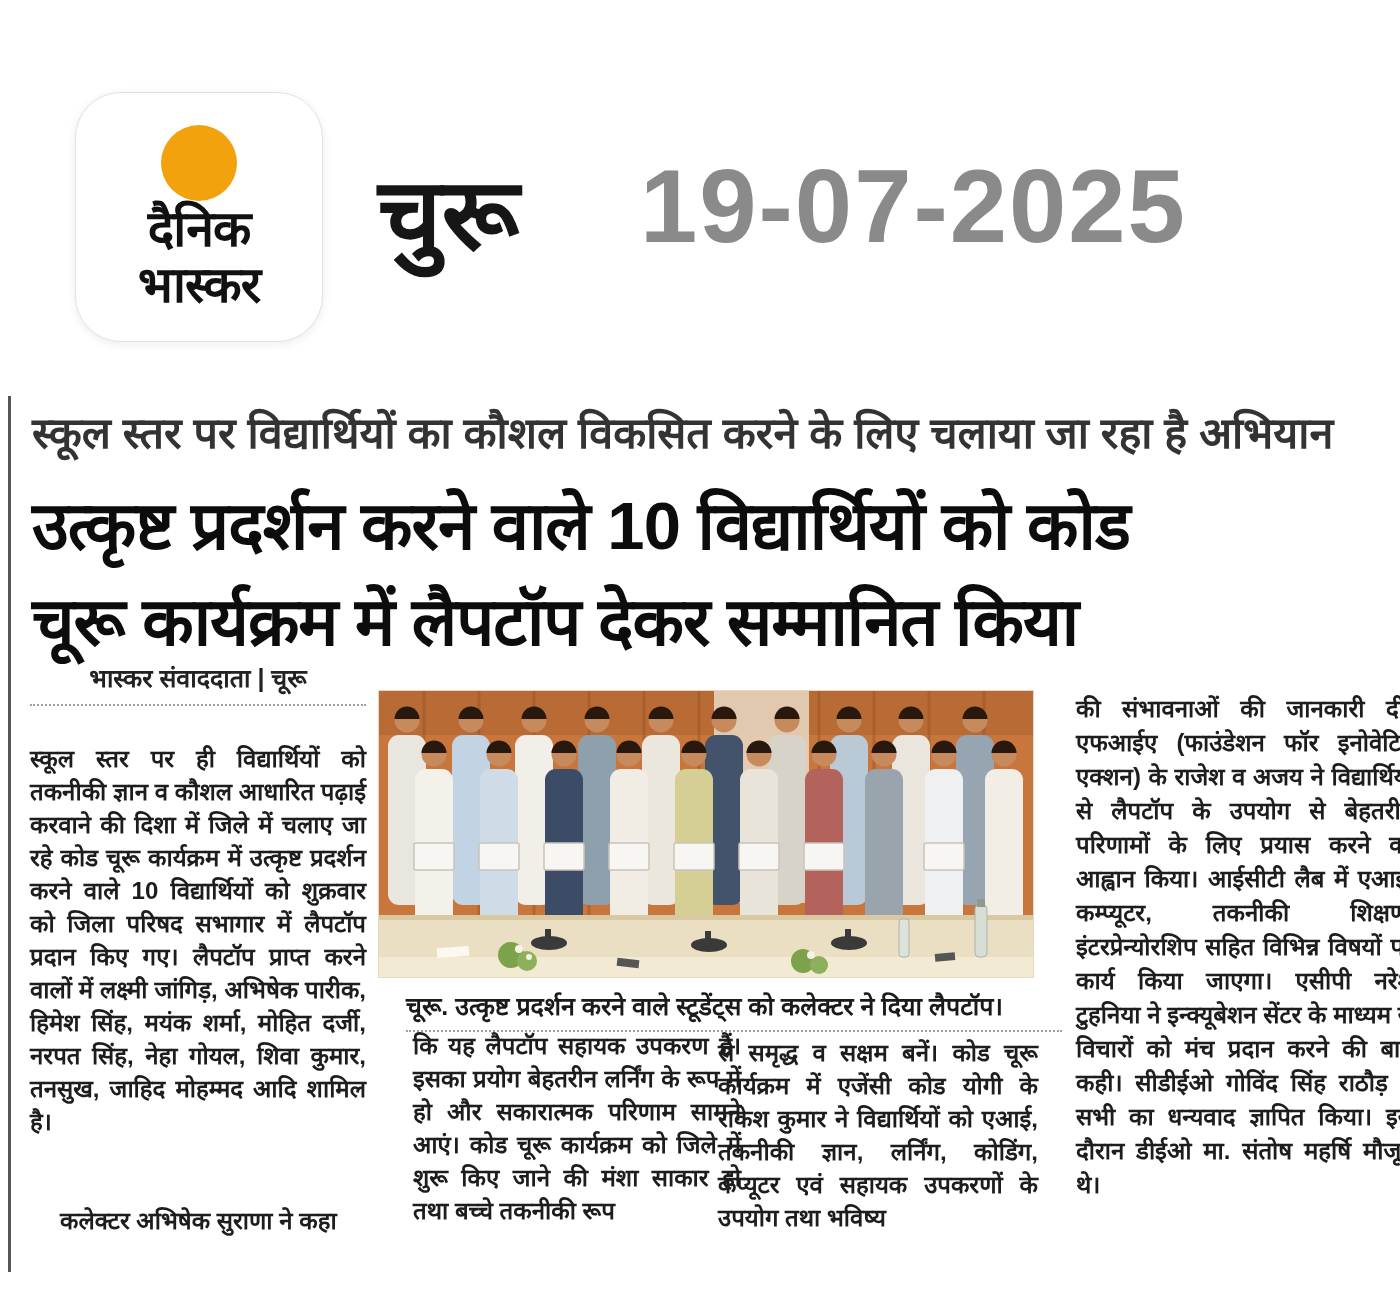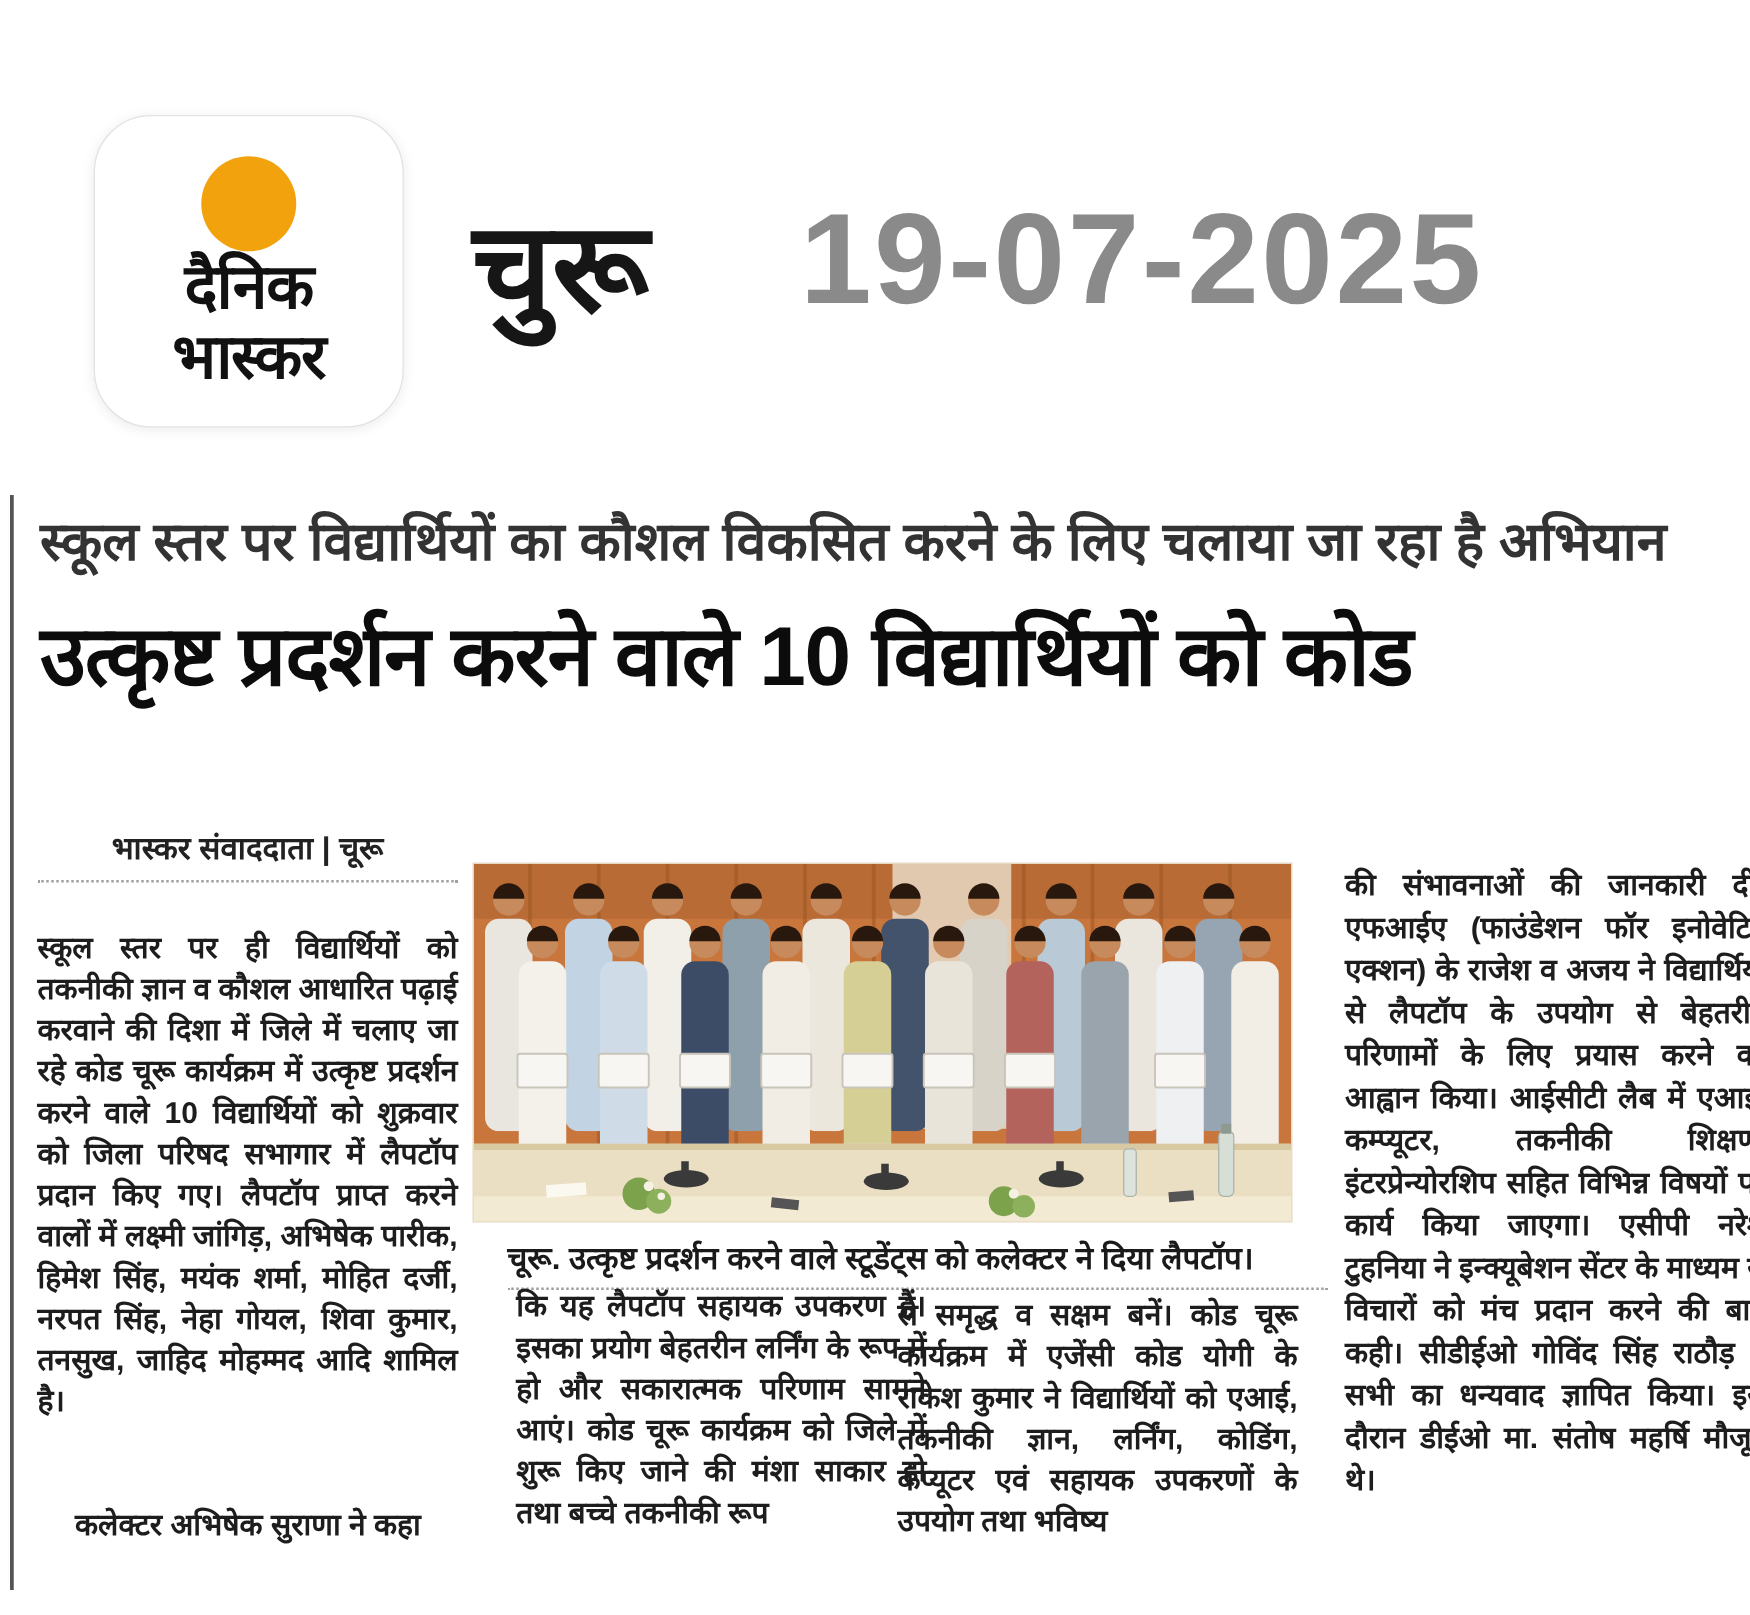--- a/index.html
+++ b/index.html
@@ -47,20 +47,21 @@
 </div>
 <div class="abs edition">चुरू</div>
 <div class="abs issue-date">19-07-2025</div>
 
 <div class="abs left-rule"></div>
 
 <div class="abs kicker">स्कूल स्तर पर विद्यार्थियों का कौशल विकसित करने के लिए चलाया जा रहा है अभियान</div>
 
 <div class="abs headline">
   <div>उत्कृष्ट प्रदर्शन करने वाले 10 विद्यार्थियों को कोड</div>
+  <div>चूरू कार्यक्रम में लैपटॉप देकर सम्मानित किया</div>
 </div>
 
 <div class="abs byline">भास्कर संवाददाता | चूरू</div>
 
 <div class="abs bodytext col-left">स्कूल स्तर पर ही विद्यार्थियों को तकनीकी ज्ञान व कौशल आधारित पढ़ाई करवाने की दिशा में जिले में चलाए जा रहे कोड चूरू कार्यक्रम में उत्कृष्ट प्रदर्शन करने वाले 10 विद्यार्थियों को शुक्रवार को जिला परिषद सभागार में लैपटॉप प्रदान किए गए। लैपटॉप प्राप्त करने वालों में लक्ष्मी जांगिड़, अभिषेक पारीक, हिमेश सिंह, मयंक शर्मा, मोहित दर्जी, नरपत सिंह, नेहा गोयल, शिवा कुमार, तनसुख, जाहिद मोहम्मद आदि शामिल है।</div>
 <div class="abs bodytext col-left-p2">कलेक्टर अभिषेक सुराणा ने कहा</div>
 
 <div class="abs photo">
   <svg width="654" height="286" viewBox="0 0 654 286" xmlns="http://www.w3.org/2000/svg">
     <defs>

